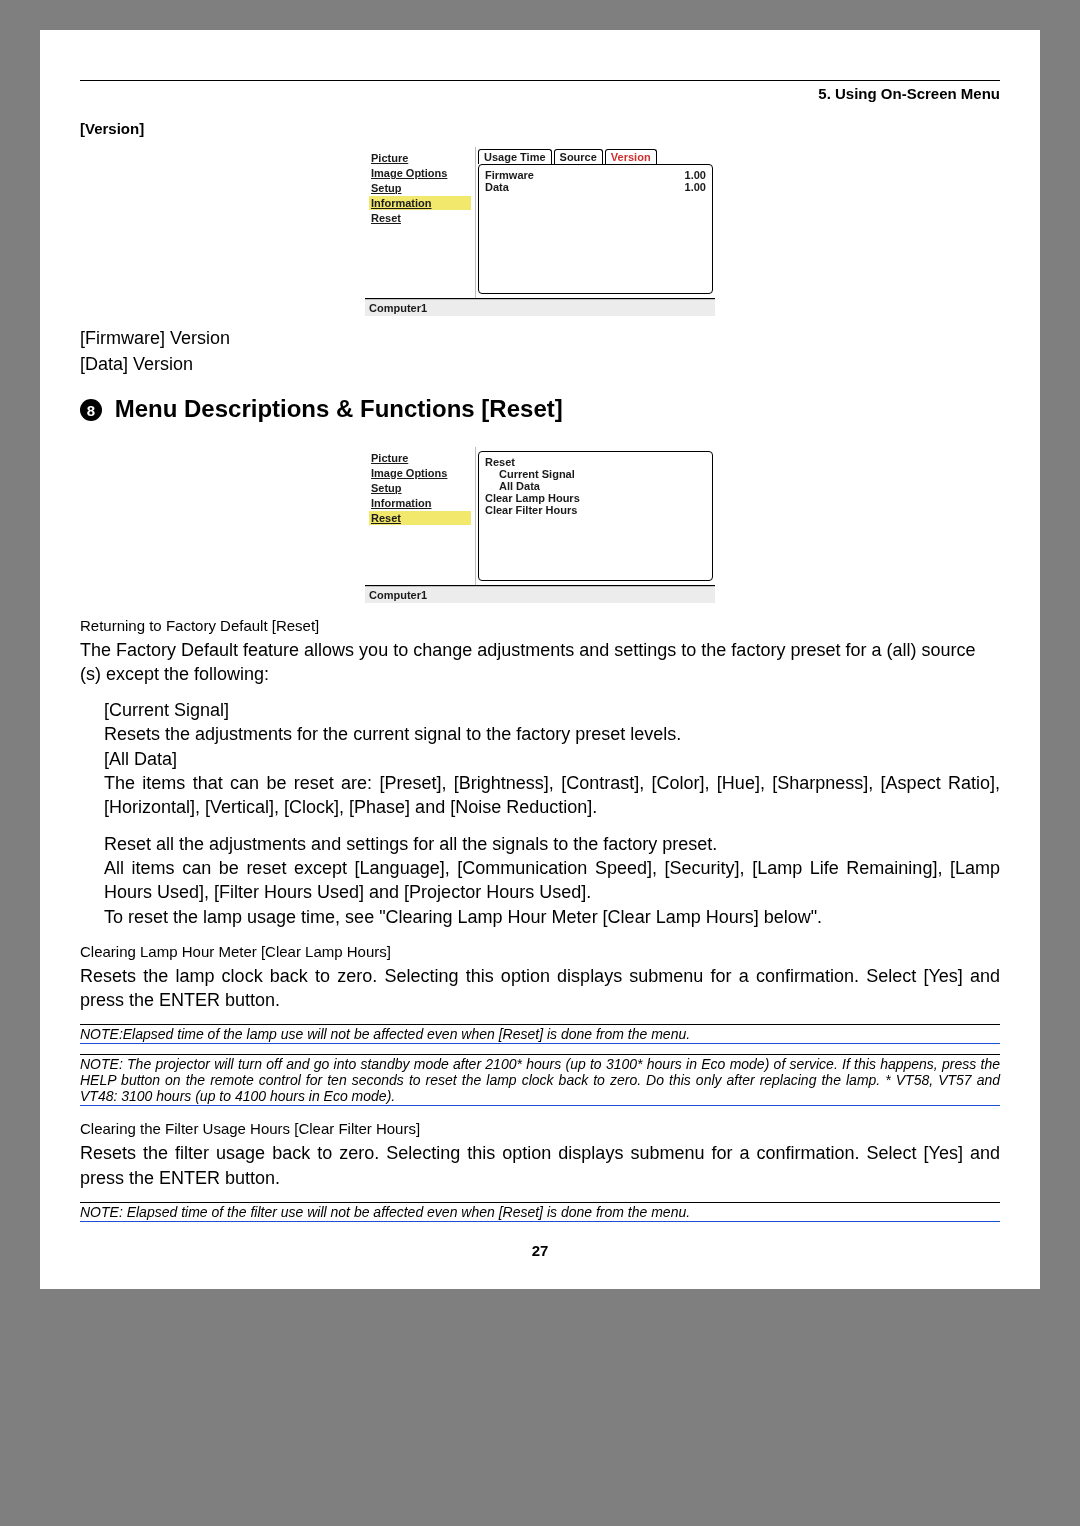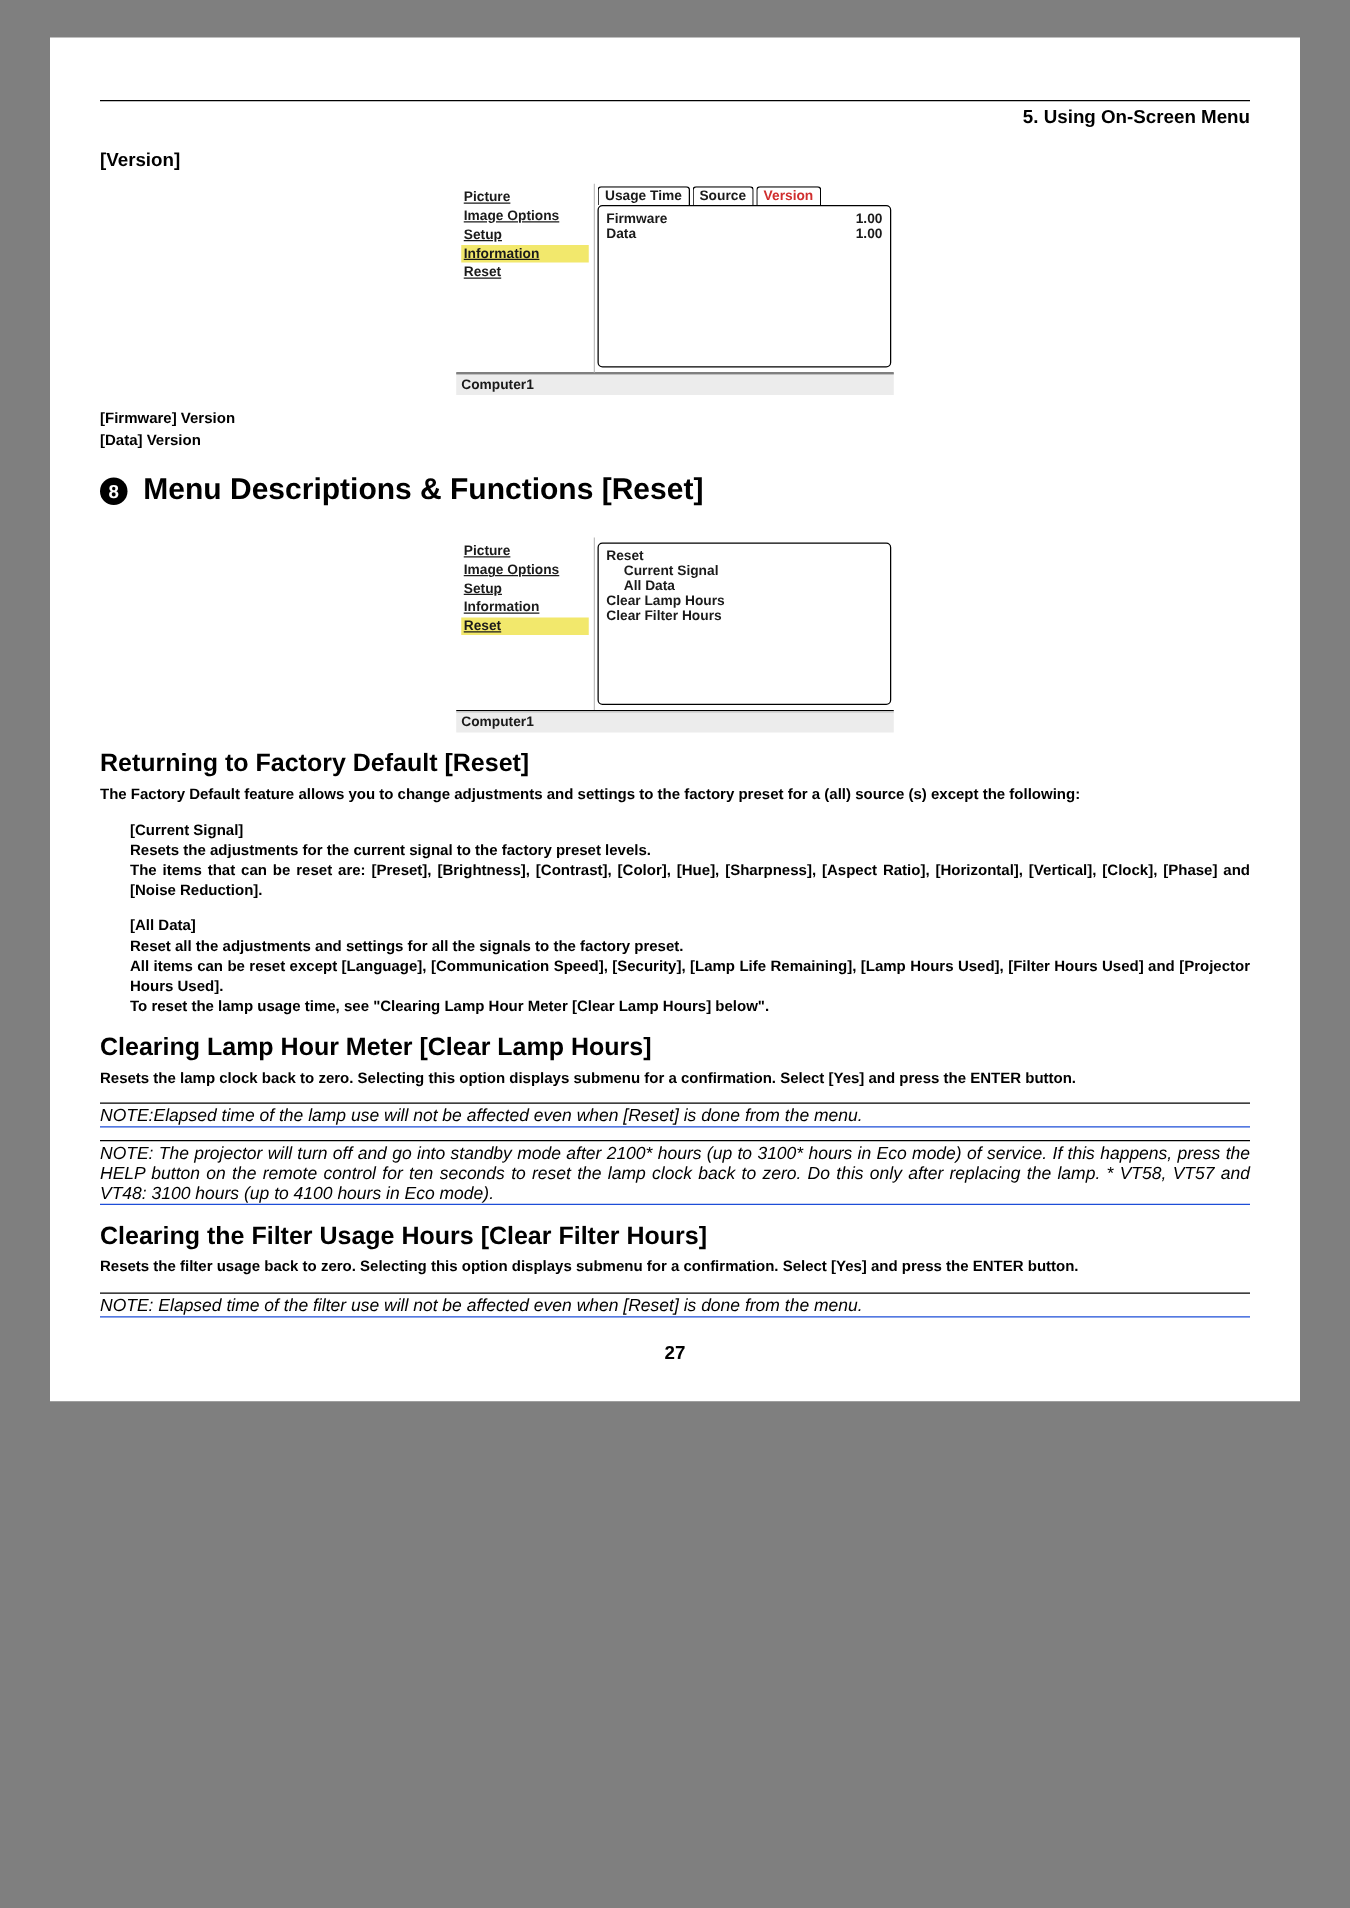--- a/index.html
+++ b/index.html
@@ -99,24 +99,23 @@
   }
   .menu-shot .panel .indent {
     padding-left: 14px;
   }
   .menu-shot .status {
     border-top: 1px solid #bfbfbf;
     padding: 2px 4px;
     background: #ececec;
   }
   .body-text {
-    font-size: 12px;
+    font-size: 18px;
     line-height: 1.35;
     margin-bottom: 12px;
-    font-weight: bold;
   }
   .body-text.justify {
     text-align: justify;
   }
   h2.big {
     font-size: 24px;
     font-weight: 900;
     margin: 18px 0 24px 0;
   }
   .bullet-num {
@@ -126,22 +125,22 @@
     width: 22px;
     height: 22px;
     background: #000;
     color: #fff;
     border-radius: 50%;
     font-size: 15px;
     margin-right: 6px;
     vertical-align: middle;
   }
   h3.sub {
-    font-size: 20px;
-    font-weight: bold;
+    font-size: 15px;
+    font-weight: normal;
     margin: 14px 0 4px 0;
   }
   .indent-block {
     margin-left: 24px;
   }
   .note {
     font-style: italic;
     font-size: 14px;
     border-top: 1px solid #000;
     border-bottom: 1px solid #1d4ed8;
@@ -231,23 +230,23 @@
     </div>
     <div class="status">Computer1</div>
   </div>
 
   <h3 class="sub">Returning to Factory Default [Reset]</h3>
   <div class="body-text">The Factory Default feature allows you to change adjustments and settings to the factory preset for a (all) source (s) except the following:</div>
 
   <div class="indent-block">
     <div class="body-text" style="margin-bottom:0;">[Current Signal]</div>
     <div class="body-text" style="margin-bottom:0;">Resets the adjustments for the current signal to the factory preset levels.</div>
+    <div class="body-text" style="margin-bottom:0;">[All Data]</div>
+
     <div class="body-text justify">The items that can be reset are: [Preset], [Brightness], [Contrast], [Color], [Hue], [Sharpness], [Aspect Ratio], [Horizontal], [Vertical], [Clock], [Phase] and [Noise Reduction].</div>
-
-    <div class="body-text" style="margin-bottom:0;">[All Data]</div>
     <div class="body-text" style="margin-bottom:0;">Reset all the adjustments and settings for all the signals to the factory preset.</div>
     <div class="body-text justify" style="margin-bottom:0;">All items can be reset except [Language], [Communication Speed], [Security], [Lamp Life Remaining], [Lamp Hours Used], [Filter Hours Used] and [Projector Hours Used].</div>
     <div class="body-text">To reset the lamp usage time, see "Clearing Lamp Hour Meter [Clear Lamp Hours] below".</div>
   </div>
 
   <h3 class="sub">Clearing Lamp Hour Meter [Clear Lamp Hours]</h3>
   <div class="body-text justify">Resets the lamp clock back to zero. Selecting this option displays submenu for a confirmation. Select [Yes] and press the ENTER button.</div>
   <div class="note">NOTE:Elapsed time of the lamp use will not be affected even when [Reset] is done from the menu.</div>
   <div class="note">NOTE: The projector will turn off and go into standby mode after 2100* hours (up to 3100* hours in Eco mode) of service. If this happens, press the HELP button on the remote control for ten seconds to reset the lamp clock back to zero. Do this only after replacing the lamp. * VT58, VT57 and VT48: 3100 hours (up to 4100 hours in Eco mode).</div>
 

